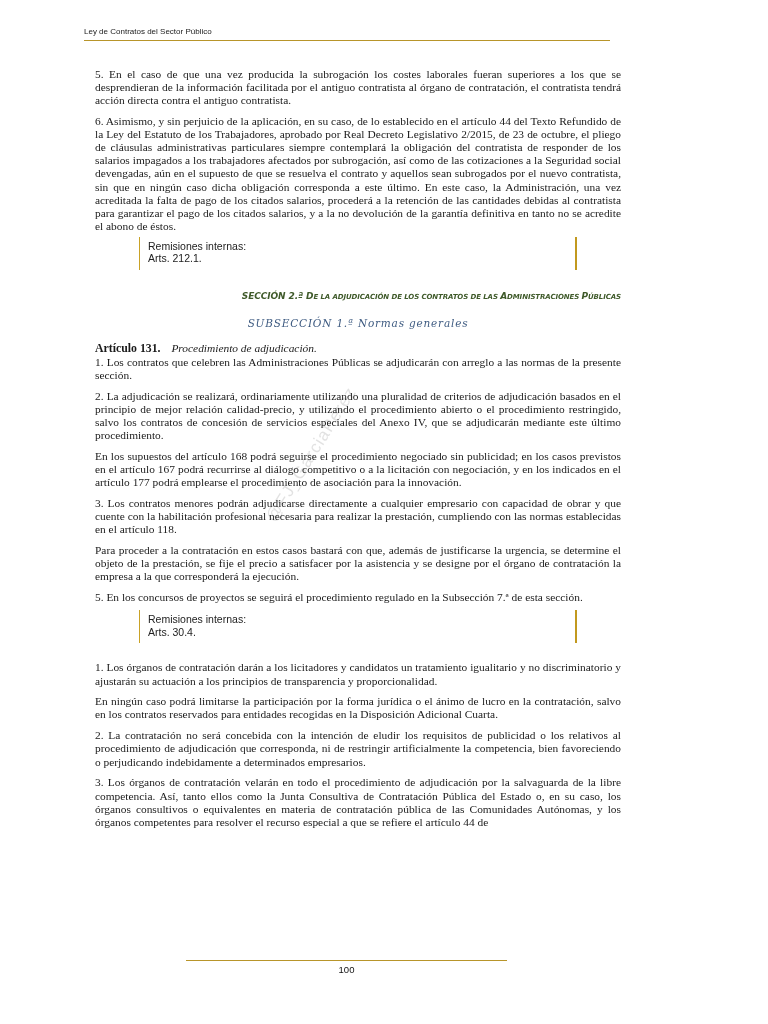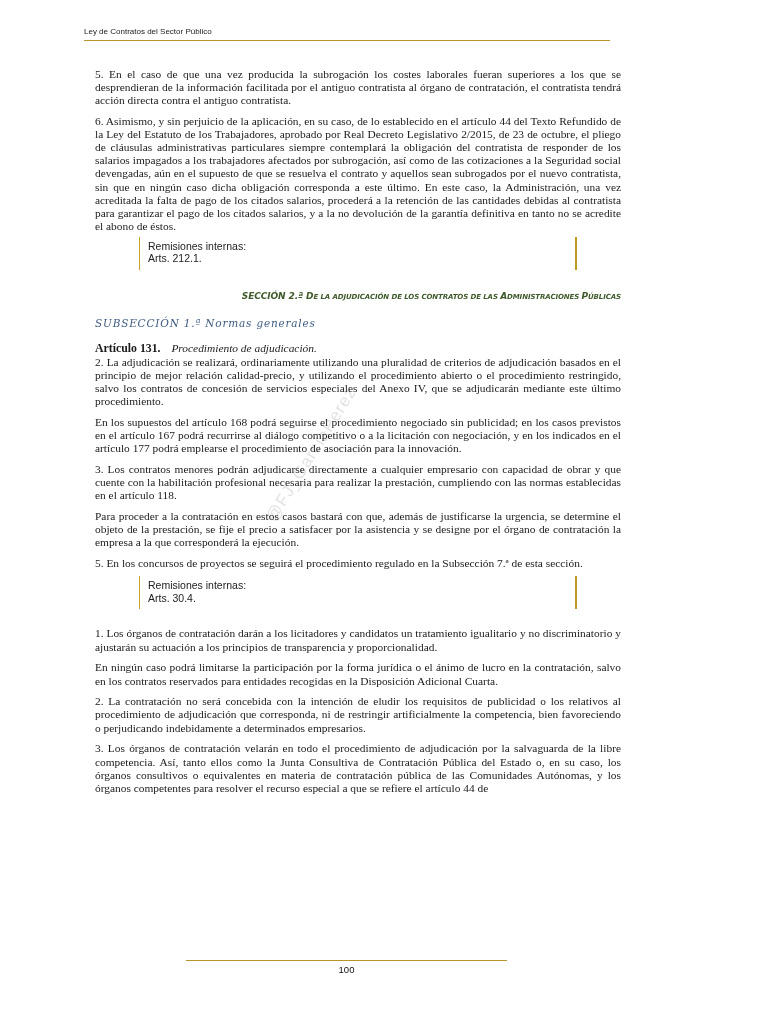--- a/index.html
+++ b/index.html
@@ -37,21 +37,21 @@
     font-family: "DejaVu Sans", sans-serif; font-style: italic; font-weight: bold;
     font-size: 9px; color: #3f5a2a; line-height: 12px; margin-bottom: 14px;
     letter-spacing: -0.1px; text-align: right;
   }
   .section-title .sc { font-size: 7px; }
   .section-title .sc-cap { font-size: 9px; }
 
   .subsection-title {
     font-family: "DejaVu Serif", serif; font-style: italic; font-size: 10.5px;
     color: #3d5a80; letter-spacing: 0.8px; line-height: 13px; margin-bottom: 11px;
-    text-align: left;
+    text-align: center;
   }
 
   .article-heading { line-height: 14px; margin-bottom: 1px; text-align: left; }
   .article-number { font-weight: bold; font-size: 11.8px; }
   .article-name { font-style: italic; margin-left: 8px; }
 
   .watermark {
     position: absolute; left: 262px; top: 515px; transform: rotate(-58deg);
     transform-origin: left top;
     font-family: "Liberation Sans", sans-serif; font-size: 17px; color: rgba(150,150,150,0.28);
@@ -88,20 +88,21 @@
     <span>SECCIÓN 2.ª</span>
     <span class="sc-cap">D</span><span class="sc" style="text-transform:uppercase;">e la adjudicación de los contratos de las </span><span class="sc-cap">A</span><span class="sc" style="text-transform:uppercase;">dministraciones </span><span class="sc-cap">P</span><span class="sc" style="text-transform:uppercase;">úblicas</span>
   </div>
 
   <div class="subsection-title">SUBSECCIÓN 1.ª Normas generales</div>
 
   <div class="article-heading">
     <span class="article-number">Artículo 131.</span>
     <span class="article-name">Procedimiento de adjudicación.</span>
   </div>
+  <p class="para">1. Los contratos que celebren las Administraciones Públicas se adjudicarán con arreglo a las normas de la presente sección.</p>
   <p class="para">2. La adjudicación se realizará, ordinariamente utilizando una pluralidad de criterios de adjudicación basados en el principio de mejor relación calidad-precio, y utilizando el procedimiento abierto o el procedimiento restringido, salvo los contratos de concesión de servicios especiales del Anexo IV, que se adjudicarán mediante este último procedimiento.</p>
   <p class="para">En los supuestos del artículo 168 podrá seguirse el procedimiento negociado sin publicidad; en los casos previstos en el artículo 167 podrá recurrirse al diálogo competitivo o a la licitación con negociación, y en los indicados en el artículo 177 podrá emplearse el procedimiento de asociación para la innovación.</p>
   <p class="para">3. Los contratos menores podrán adjudicarse directamente a cualquier empresario con capacidad de obrar y que cuente con la habilitación profesional necesaria para realizar la prestación, cumpliendo con las normas establecidas en el artículo 118.</p>
   <p class="para">Para proceder a la contratación en estos casos bastará con que, además de justificarse la urgencia, se determine el objeto de la prestación, se fije el precio a satisfacer por la asistencia y se designe por el órgano de contratación la empresa a la que corresponderá la ejecución.</p>
   <p class="para" style="margin-bottom:6px;">5. En los concursos de proyectos se seguirá el procedimiento regulado en la Subsección 7.ª de esta sección.</p>
 
   <div class="remisiones remisiones-2">
     <div>Remisiones internas:</div>
     <div>Arts. 30.4.</div>
   </div>

